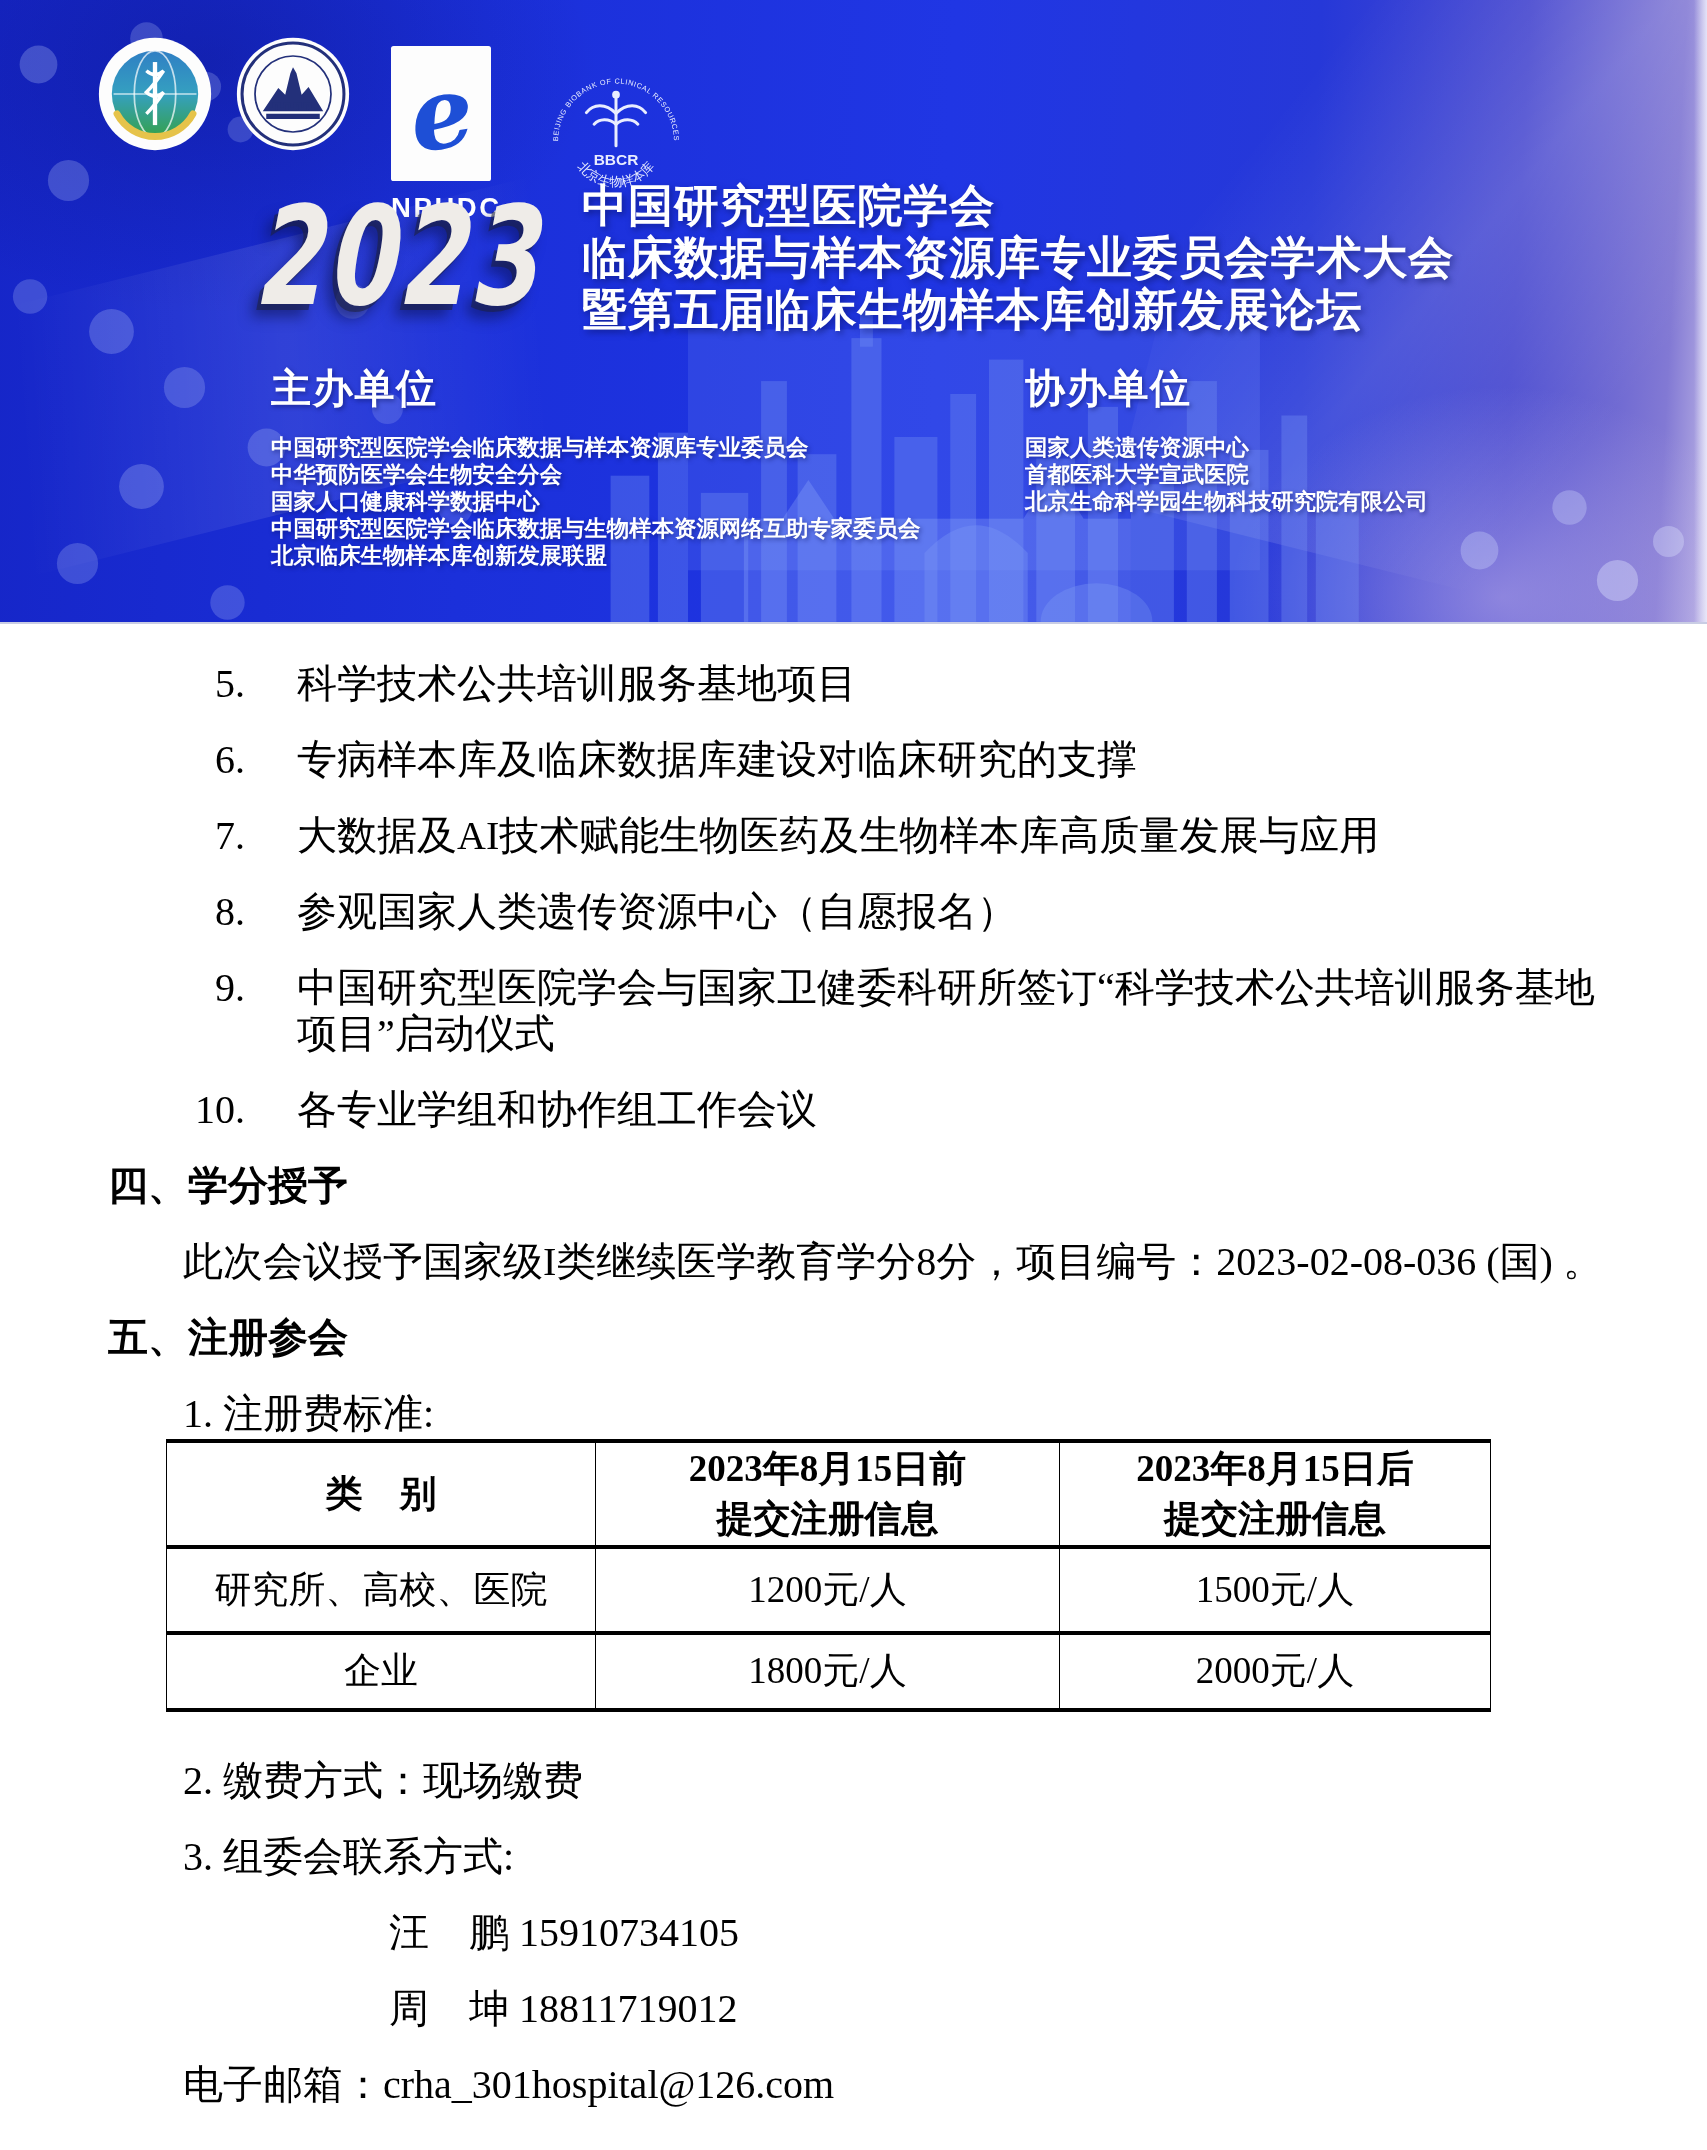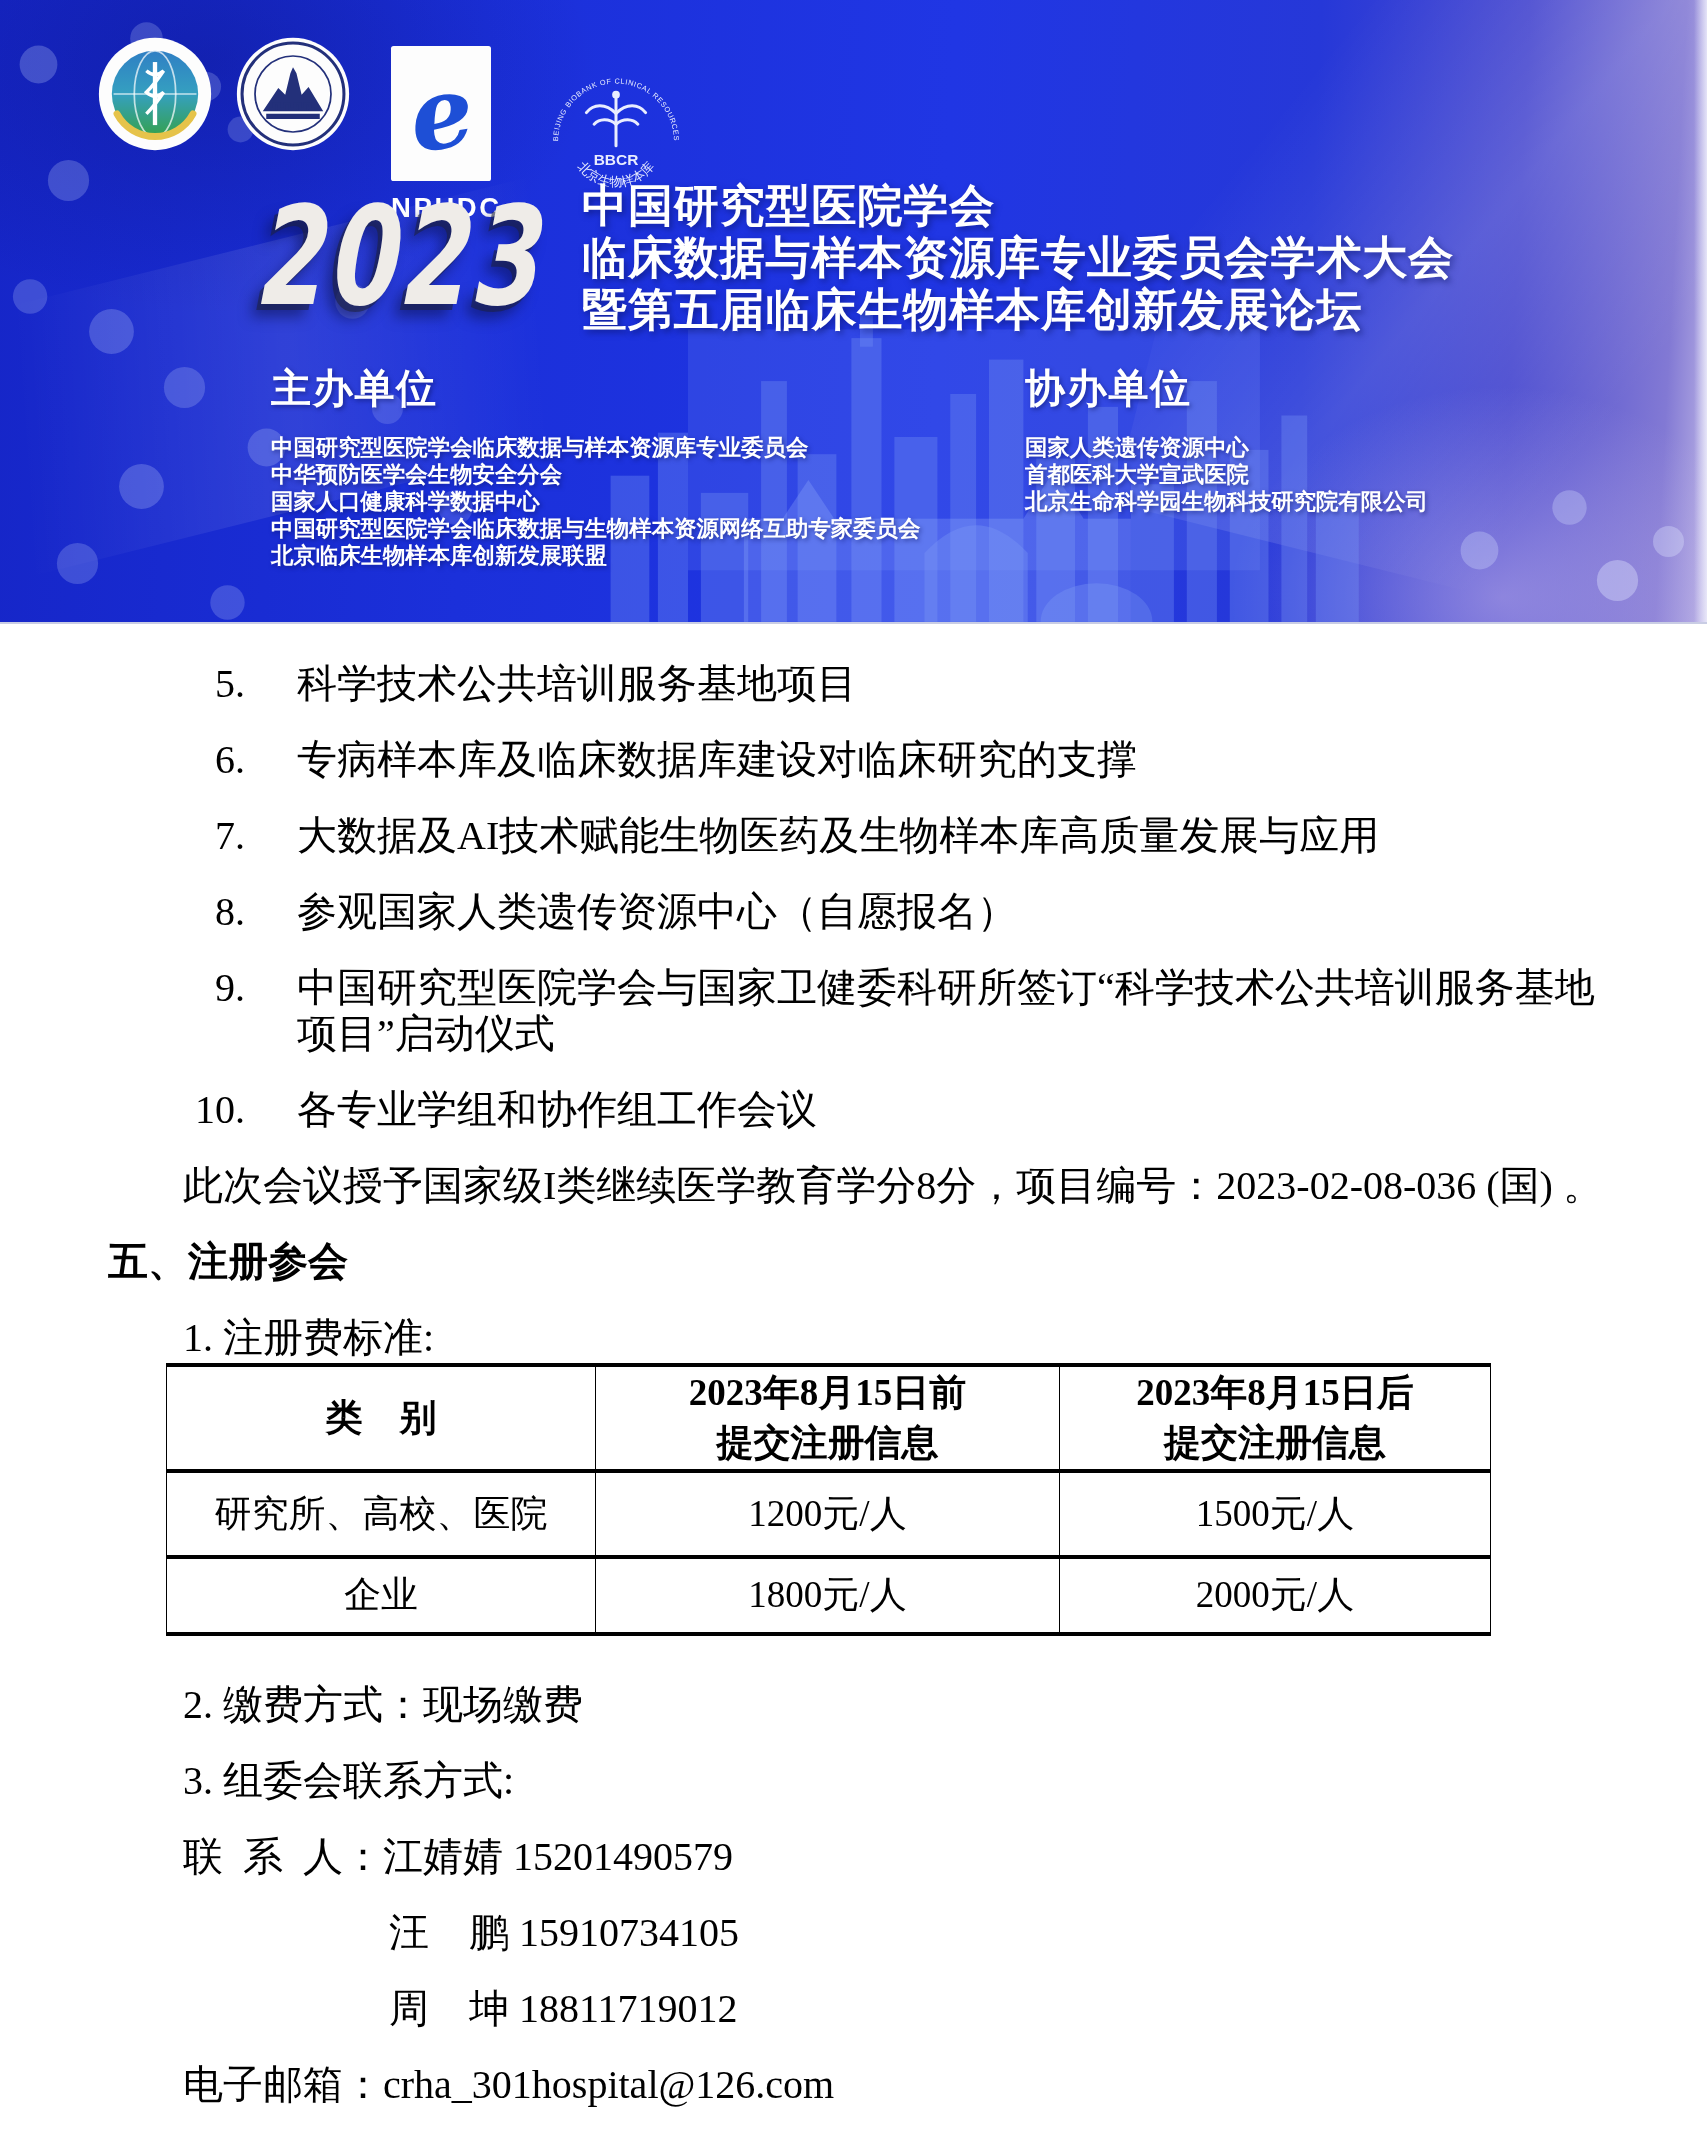--- a/index.html
+++ b/index.html
@@ -290,20 +290,21 @@
   </div>
   <div class="agenda-item">
     <span class="agenda-num">9.</span>
     <span class="txt">中国研究型医院学会与国家卫健委科研所签订“科学技术公共培训服务基地项目”启动仪式</span>
   </div>
   <div class="agenda-item">
     <span class="agenda-num">10.</span>
     <span class="txt">各专业学组和协作组工作会议</span>
   </div>
 
+  <div class="sec-heading">四、学分授予</div>
   <div class="para">此次会议授予国家级I类继续医学教育学分8分，项目编号：2023-02-08-036 (国) 。</div>
 
   <div class="sec-heading">五、注册参会</div>
   <div class="para para-tight">1. 注册费标准:</div>
 
   <table class="fee-table">
     <tbody>
         <tr class="fee-head">
       <td class="c1">类　别</td>
       <td class="c2">
@@ -324,23 +325,20 @@
       <td>企业</td>
       <td>1800元/人</td>
       <td>2000元/人</td>
     </tr>
   </tbody>
     </table>
 
   <div class="para">2. 缴费方式：现场缴费</div>
   <div class="para">3. 组委会联系方式:</div>
 
-  <div class="para">
-    <span class="txt">联  系  人：</span><span class="txt">江婧婧</span><span class="txt"> </span><span class="txt">15201490579</span>
-  </div>
   <div class="para indent2">
     <span class="txt">汪　鹏</span><span class="txt"> </span><span class="txt">15910734105</span>
   </div>
   <div class="para indent2">
     <span class="txt">周　坤</span><span class="txt"> </span><span class="txt">18811719012</span>
   </div>
 
   <div class="para">
     <span class="txt">电子邮箱：</span><span class="txt">crha_301hospital@126.com</span>
   </div>

